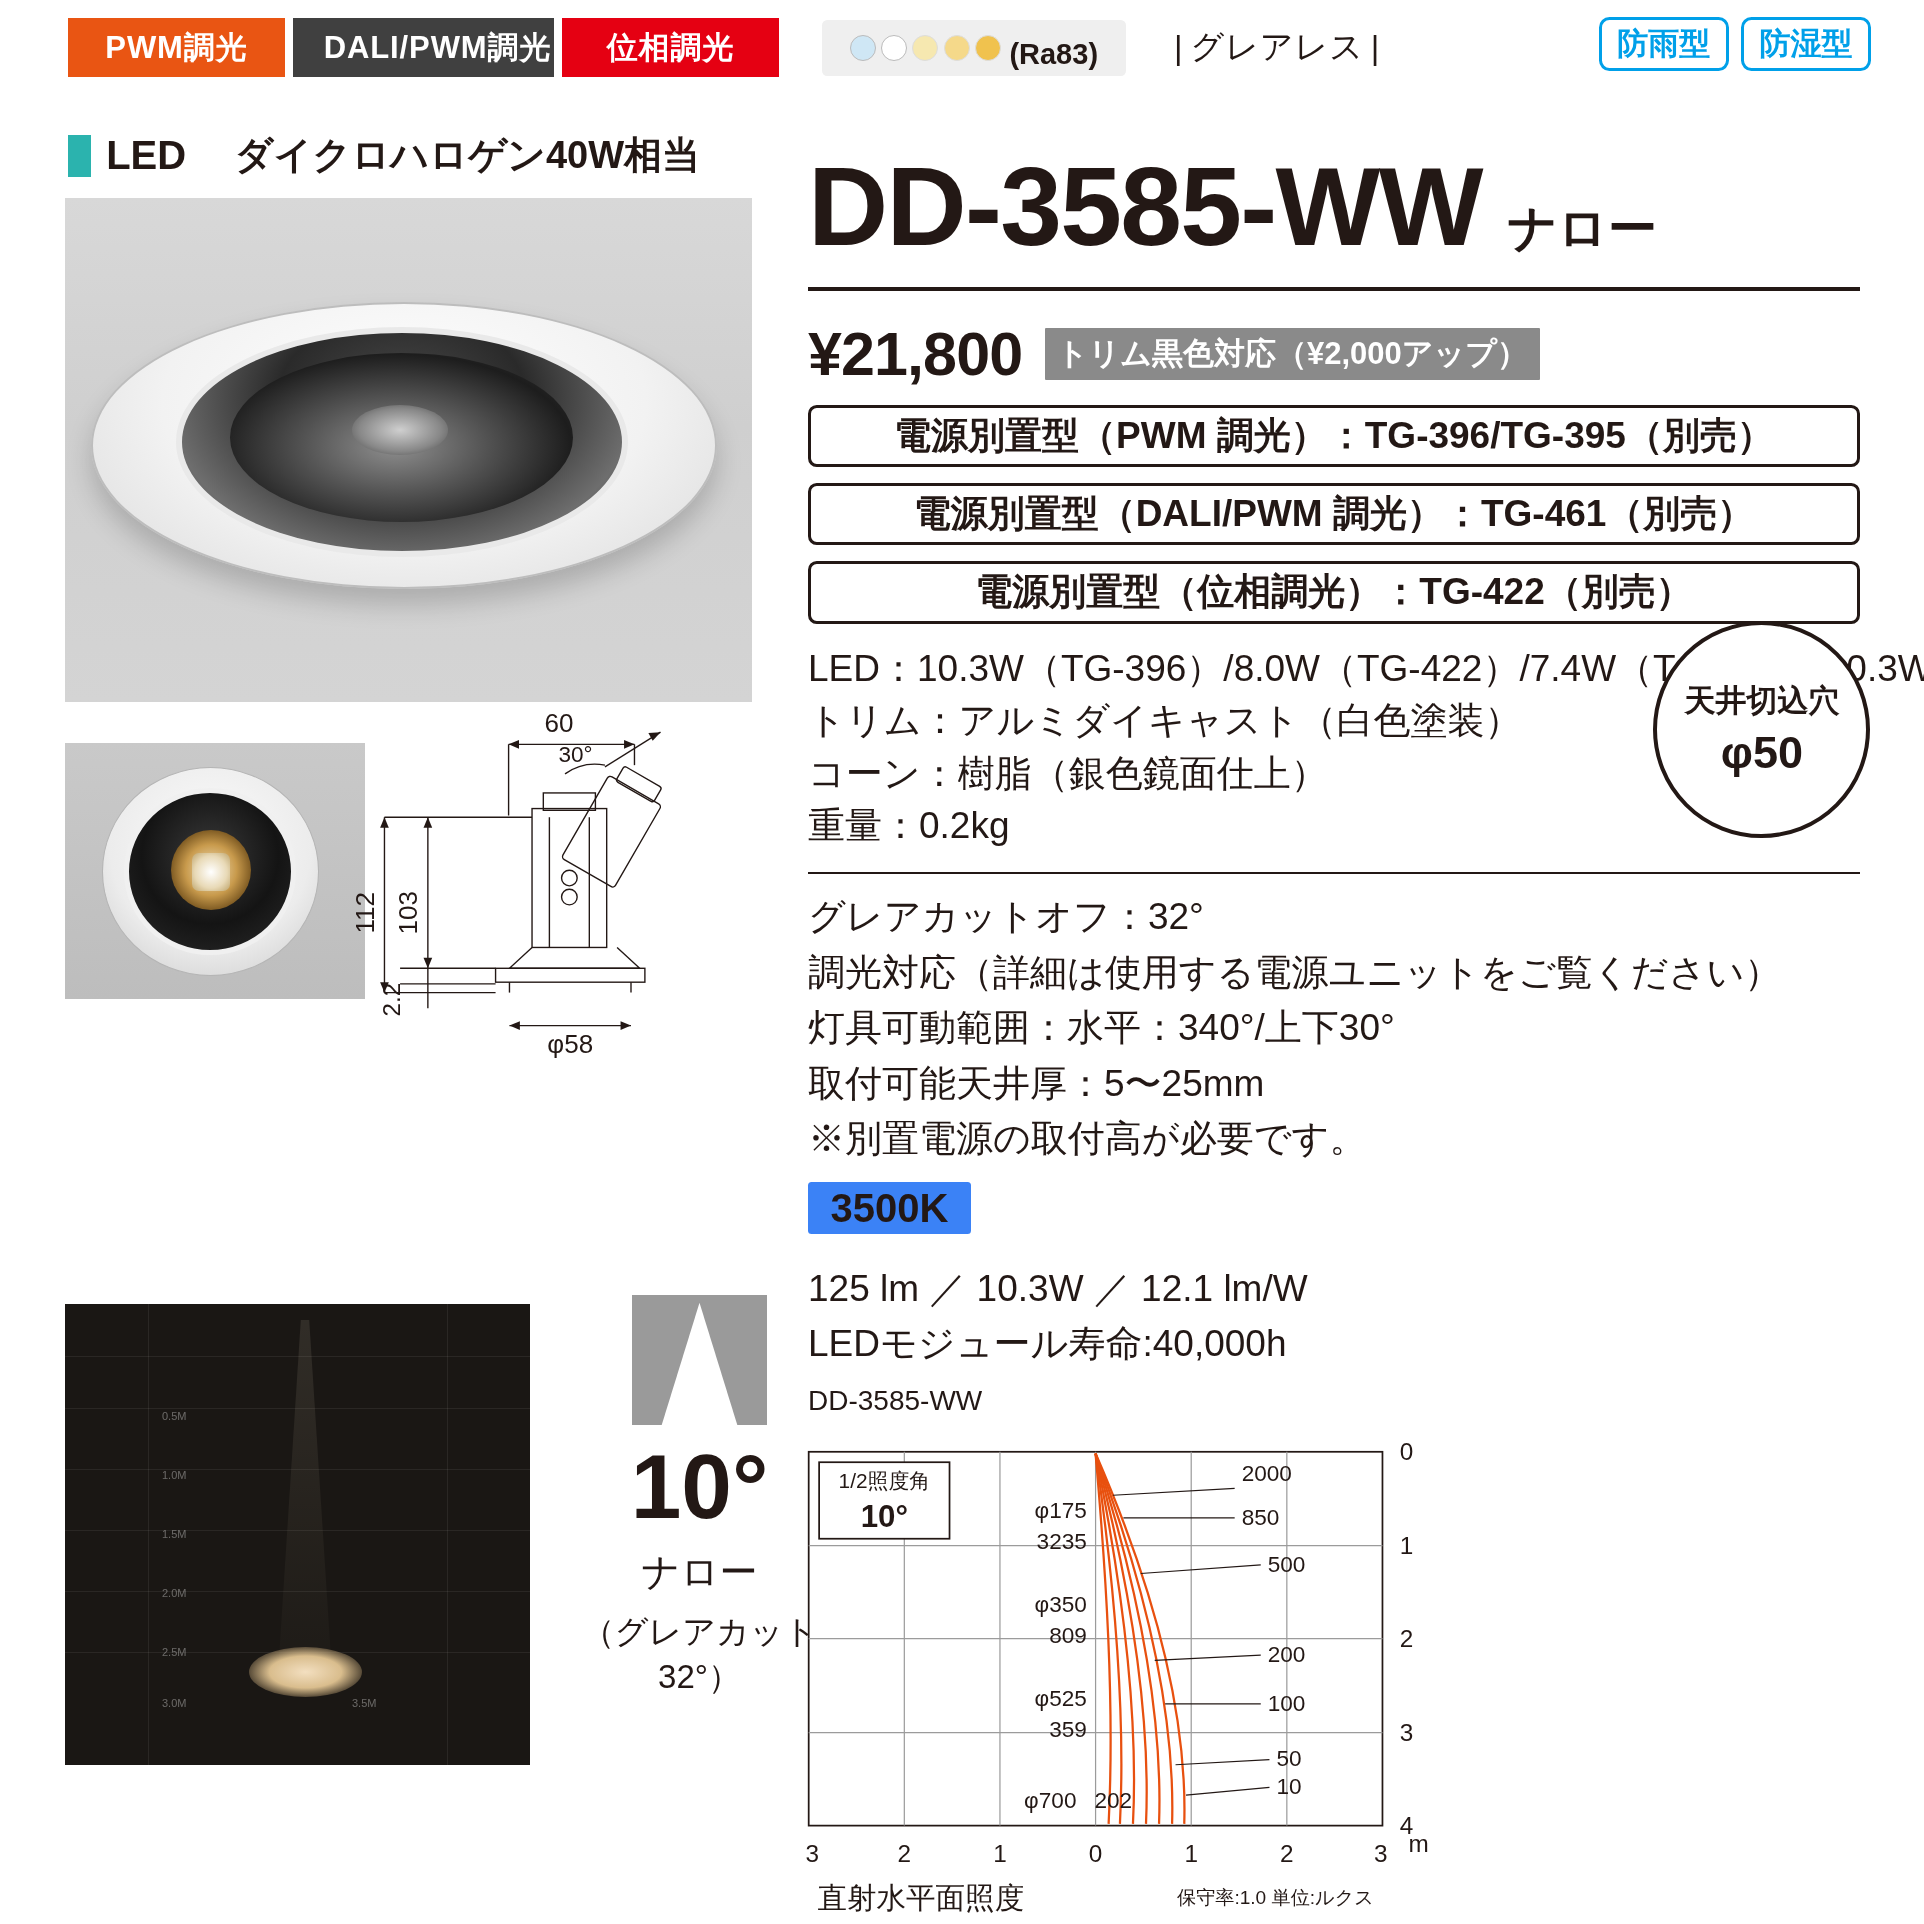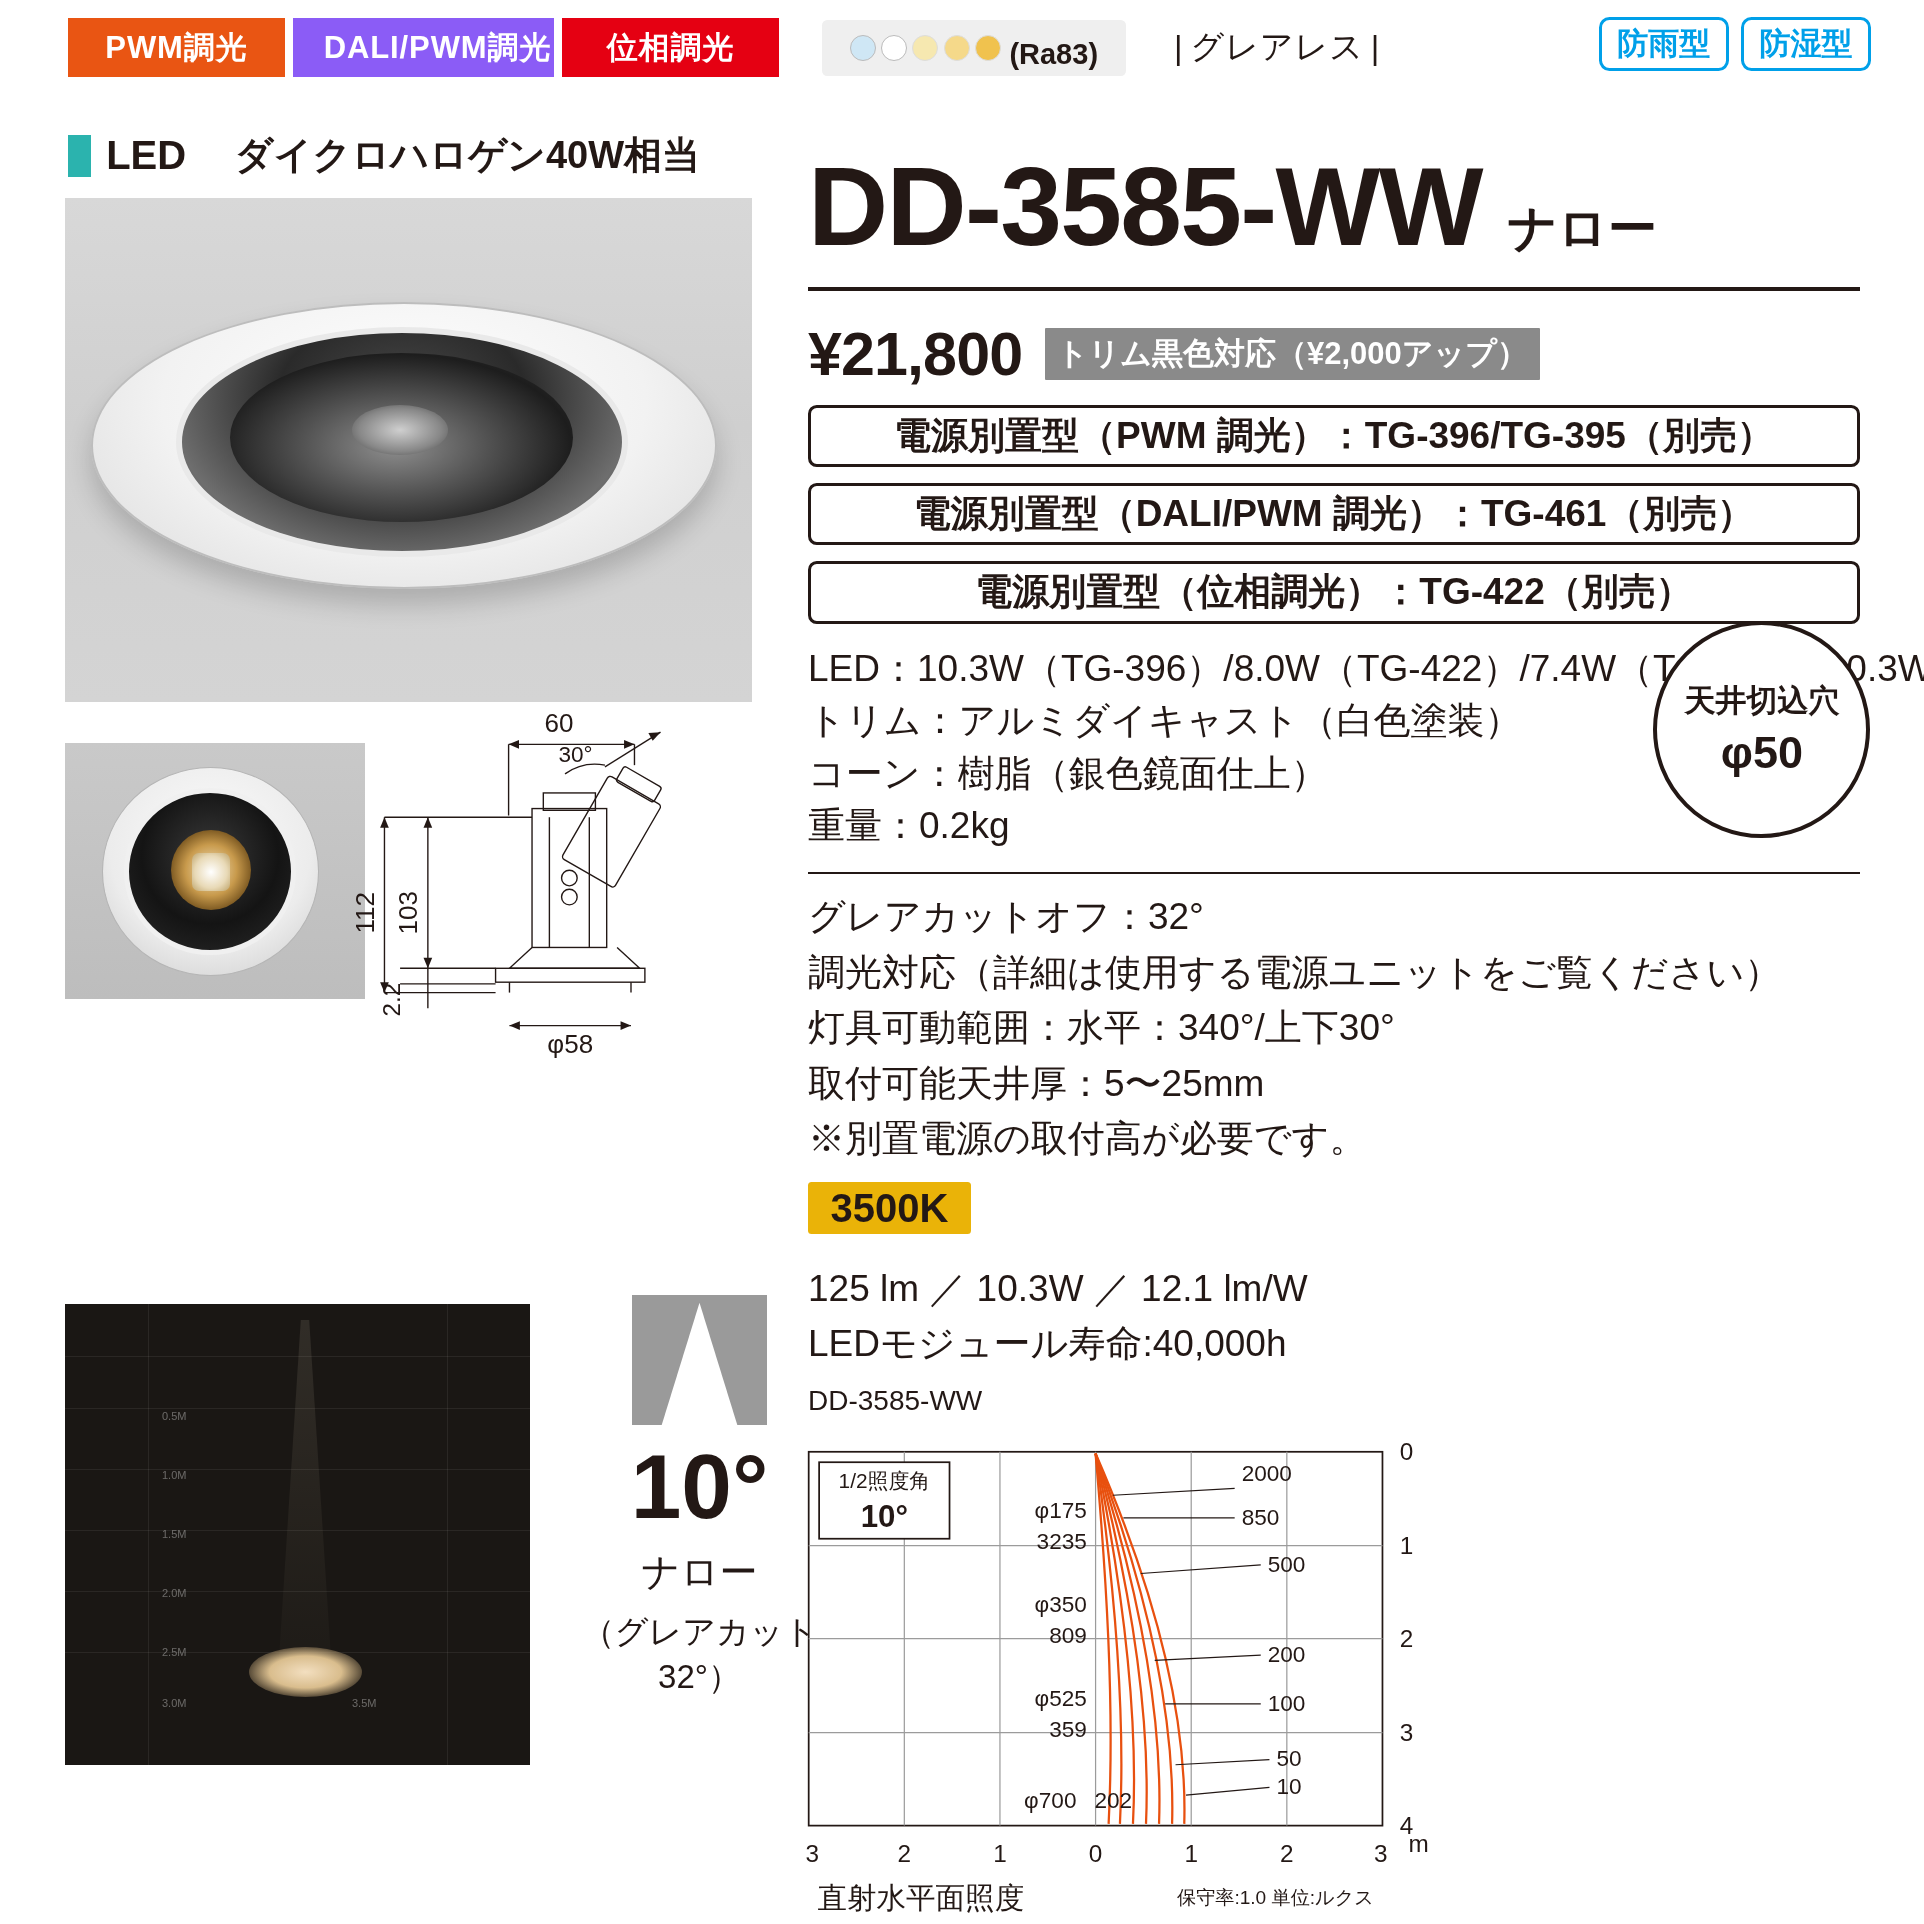--- a/index.html
+++ b/index.html
@@ -17,21 +17,21 @@
   
   .badge-row {
     position:absolute; left:68px; top:17.4px; width:1803px; height:61px;
     display:flex; align-items:center; gap:8px;
   }
   .tag {
     height:59px; display:flex; align-items:center; justify-content:center;
     color:#fff; font-size:31px; font-weight:bold; letter-spacing:0.9px;
   }
   .tag.pwm { width:217px; background:#e95513; }
-  .tag.dali { width:261px; background:#8b5cf6;padding-left:28px; }
+  .tag.dali { width:261px; background:#404040;padding-left:28px; }
   .tag.phase { width:217px; background:#e50012; }
 
   .ra-box {
     margin-left:35px; width:304px; height:56px; background:#efefef; border-radius:5.2px;
     display:flex; align-items:center; justify-content:center; gap:8.7px;
   }
   .ra-dots { display:flex; gap:5.2px; }
   .dot { width:26px; height:26px; border-radius:50%; display:block; }
   .ra-text { font-size:29px; font-weight:bold; color:#231815;margin-top:13px; }
 
@@ -184,21 +184,21 @@
   .cutout {
     position:absolute; right:-10.4px; top:469px; width:217px; height:217px;
     border:4.3px solid #231815; border-radius:50%;
     display:flex; flex-direction:column; align-items:center; justify-content:center;
     background:#fff;
   }
   .cutout .c1 { font-size:31px; font-weight:bold; }
   .cutout .c2 { font-size:45px; font-weight:bold; margin-top:5.2px; }
 
   .kelvin {
-    display:inline-block; background:#eab308; color:#231815;
+    display:inline-block; background:#3b82f6; color:#231815;
     font-size:40px; font-weight:bold; padding:3.5px 22.6px; border-radius:3.5px; margin-top:15.6px;
   }
   .lumens { font-size:37px; margin-top:30px; }
   .lifetime { font-size:37px; margin-top:5px; }
   .chart-model { font-size:28px; margin-top:15.6px; }
 
   
   .chart-wrap { position:absolute; left:800px; top:1443px; width:1078px; height:474px; }
   .chart-wrap svg { display:block; }
 </style>

